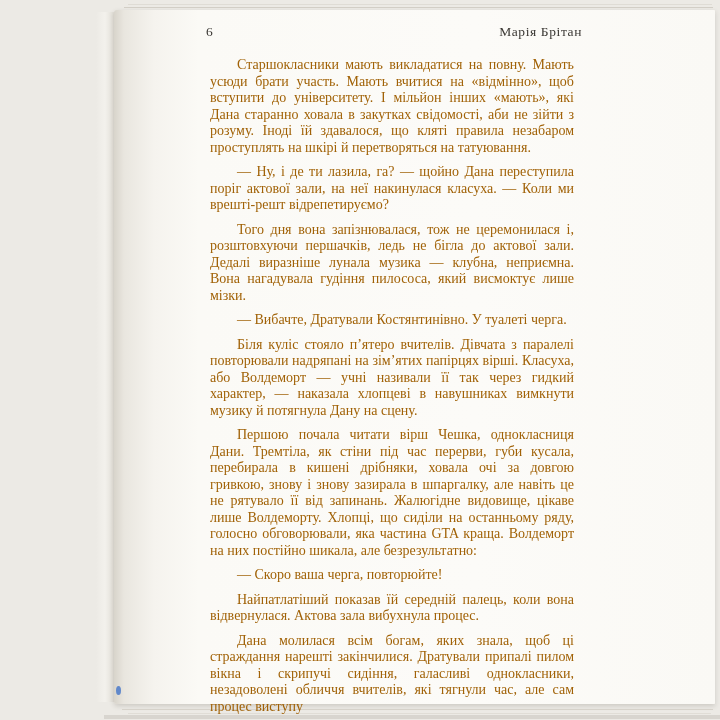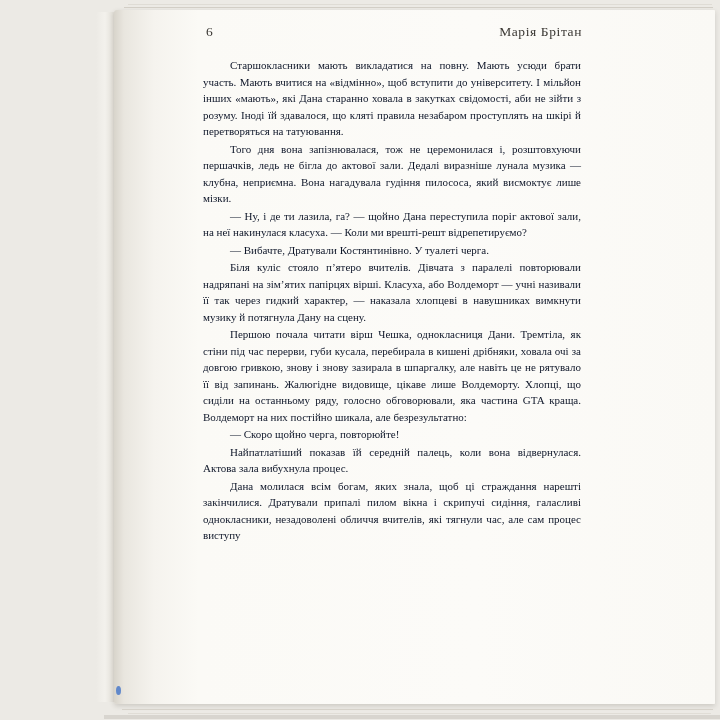--- a/index.html
+++ b/index.html
@@ -94,26 +94,26 @@
     left: 4px;
     top: 0;
   }
   .running-head {
     display: block;
     text-align: right;
     letter-spacing: 0.6px;
   }
 
   .text-block p {
-    margin: 1px;
-    font-size: 11px;
+    margin: 8px;
+    font-size: 14px;
     line-height: 16.5px;
     text-align: justify;
     text-indent: 27px;
-    color: #0f172a;
+    color: #a16207;
   }
 </style>
 </head>
 <body>
 
 <div class="photo">
 
   <div class="under-pages"></div>
 
   <div class="page"></div>
@@ -126,24 +126,24 @@
   <div class="blue-mark"></div>
 
   <div class="content">
     <header class="page-header">
       <span class="page-number">6</span>
       <span class="running-head">Марія Брітан</span>
     </header>
 
     <main class="text-block">
         <p>Старшокласники мають викладатися на повну. Мають усюди брати участь. Мають вчитися на «відмінно», щоб вступити до університету. І мільйон інших «мають», які Дана старанно ховала в закутках свідомості, аби не зійти з розуму. Іноді їй здавалося, що кляті правила незабаром проступлять на шкірі й перетворяться на татуювання.</p>
+        <p>— Ну, і де ти лазила, га? — щойно Дана переступила поріг актової зали, на неї накинулася класуха. — Коли ми врешті-решт відрепетируємо?</p>
         <p>Того дня вона запізнювалася, тож не церемонилася і, розштовхуючи першачків, ледь не бігла до актової зали. Дедалі виразніше лунала музика — клубна, неприємна. Вона нагадувала гудіння пилососа, який висмоктує лише мізки.</p>
-        <p>— Ну, і де ти лазила, га? — щойно Дана переступила поріг актової зали, на неї накинулася класуха. — Коли ми врешті-решт відрепетируємо?</p>
         <p>— Вибачте, Дратували Костянтинівно. У туалеті черга.</p>
         <p>Біля куліс стояло п’ятеро вчителів. Дівчата з паралелі повторювали надряпані на зім’ятих папірцях вірші. Класуха, або Волдеморт — учні називали її так через гидкий характер, — наказала хлопцеві в навушниках вимкнути музику й потягнула Дану на сцену.</p>
         <p>Першою почала читати вірш Чешка, однокласниця Дани. Тремтіла, як стіни під час перерви, губи кусала, перебирала в кишені дрібняки, ховала очі за довгою гривкою, знову і знову зазирала в шпаргалку, але навіть це не рятувало її від запинань. Жалюгідне видовище, цікаве лише Волдеморту. Хлопці, що сиділи на останньому ряду, голосно обговорювали, яка частина GTA краща. Волдеморт на них постійно шикала, але безрезультатно:</p>
-        <p>— Скоро щойно черга, повторюйте!</p>
+        <p>— Скоро ваша черга, повторюйте!</p>
         <p>Найпатлатіший показав їй середній палець, коли вона відвернулася. Актова зала вибухнула процес.</p>
         <p>Дана молилася всім богам, яких знала, щоб ці страждання нарешті закінчилися. Дратували припалі пилом вікна і скрипучі сидіння, галасливі однокласники, незадоволені обличчя вчителів, які тягнули час, але сам процес виступу</p>
       </main>
   </div>
 
 </div>
 
 </body></html>

